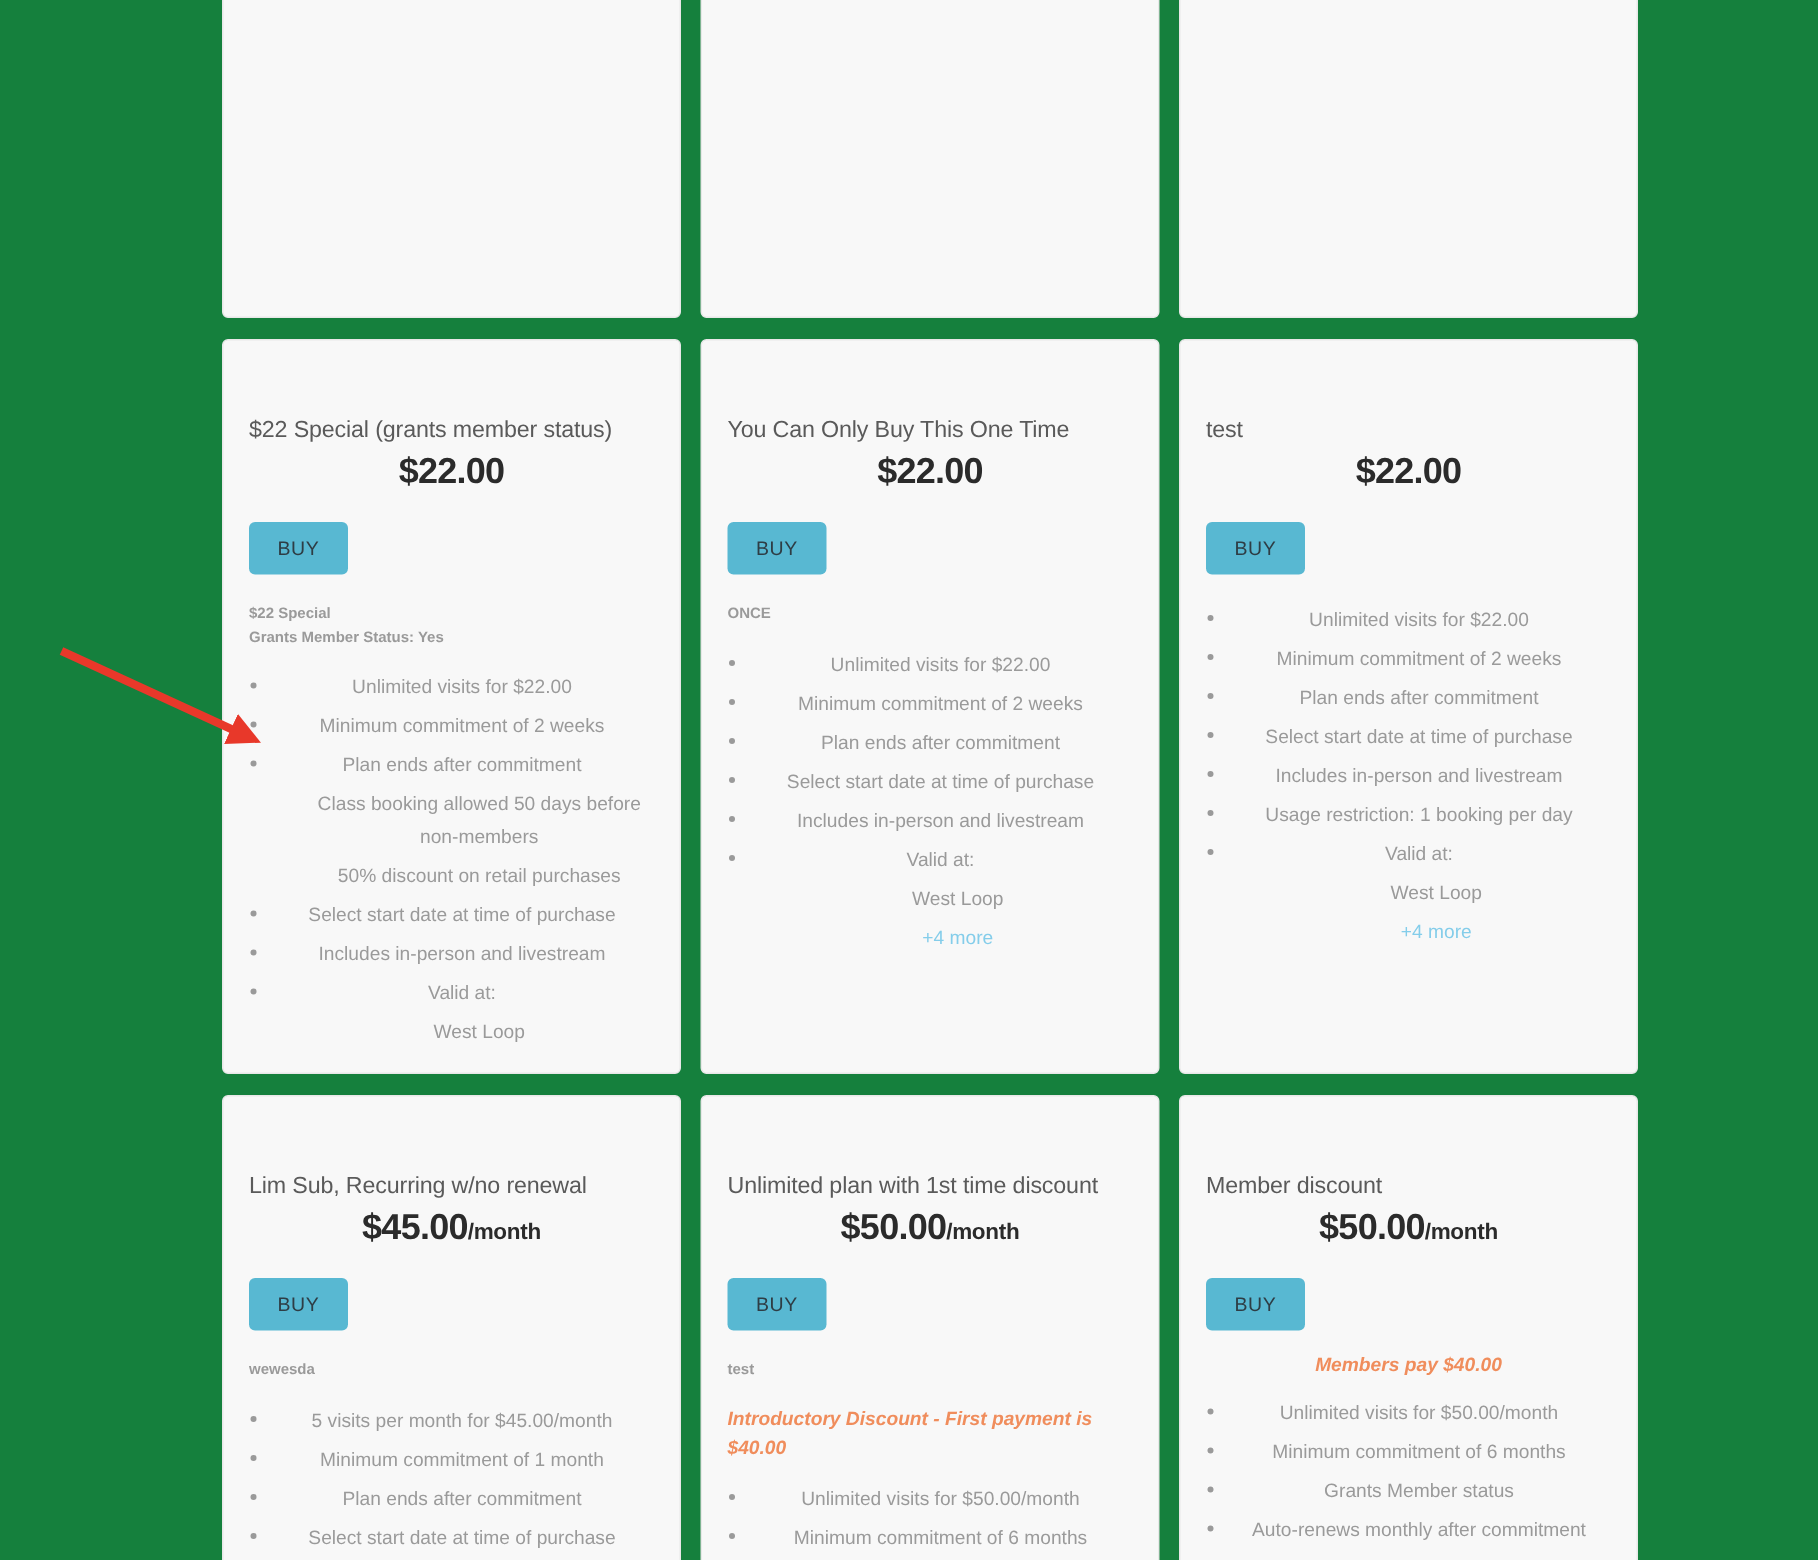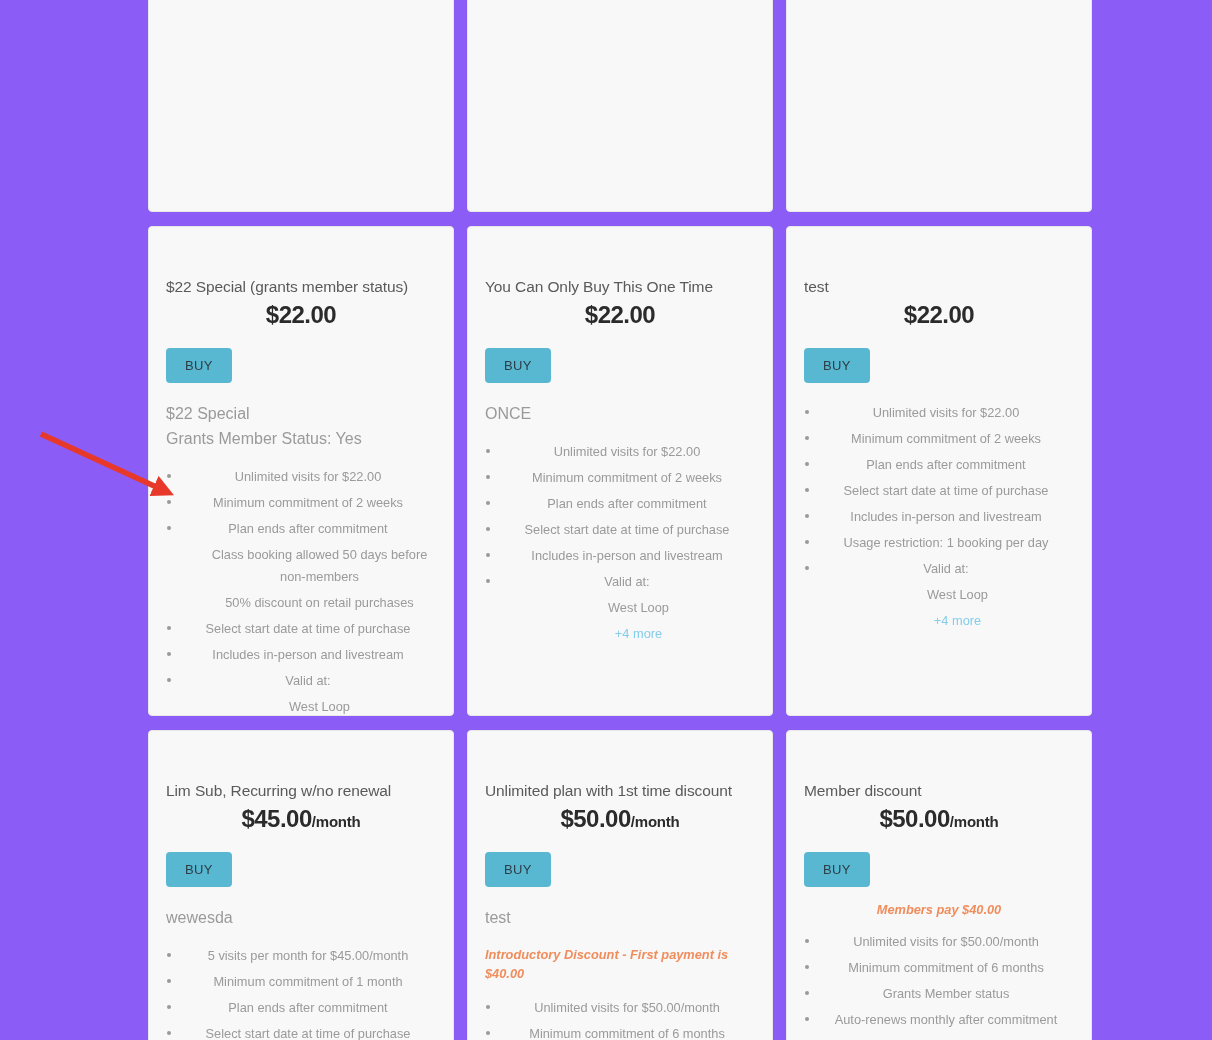--- a/index.html
+++ b/index.html
@@ -8,21 +8,21 @@
     width: 1212px;
     height: 1040px;
     background: #ffffff;
     font-family: "Liberation Sans", sans-serif;
     overflow: hidden;
   }
   .page {
     position: relative;
     width: 1212px;
     height: 1040px;
-    background: #8b5cf6;
+    background: #15803d;
   }
   .grid {
     position: absolute;
     left: 148px;
     top: -278px;
     width: 944px;
     display: grid;
     grid-template-columns: 306px 306px 306px;
     column-gap: 13px;
     row-gap: 14px;
@@ -65,25 +65,26 @@
     border: none;
     border-radius: 4px;
     font-size: 13px;
     letter-spacing: 0.4px;
     padding: 10px 19px;
     cursor: pointer;
     font-family: "Liberation Sans", sans-serif;
     margin-bottom: 19px;
   }
   .desc {
-    font-size: 16px;
+    font-size: 10px;
     color: #9a9a9a;
     line-height: 1.55;
     margin-bottom: 14px;
     white-space: pre-line;
+    font-weight: bold;
   }
   .discount-note {
     font-size: 12.8px;
     color: #f08d5c;
     font-style: italic;
     font-weight: bold;
     line-height: 1.5;
     margin-bottom: 14px;
   }
   .discount-note.tight { margin-top: -6px; margin-bottom: 12px; text-align: center; }

